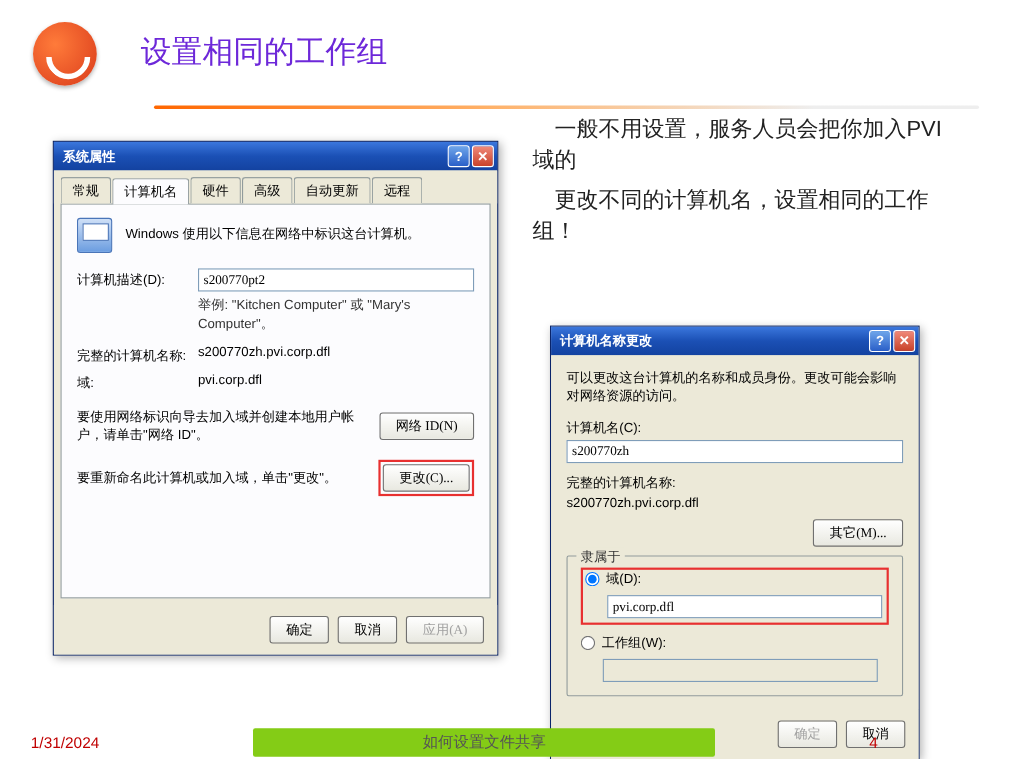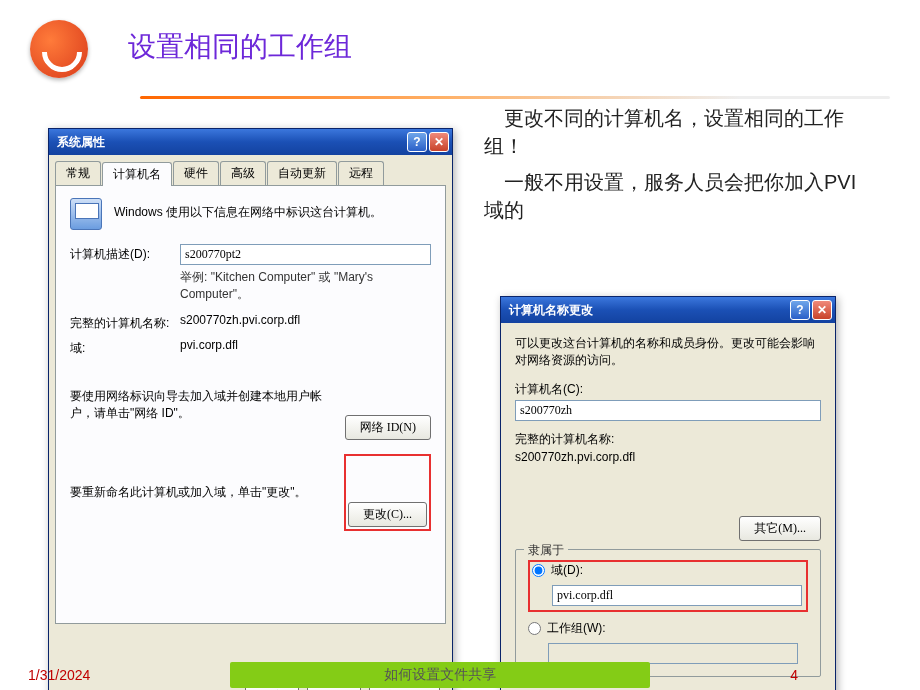--- a/index.html
+++ b/index.html
@@ -90,21 +90,21 @@
       width: 100%; border: 1px solid #7f9db9; padding: 2px 4px;
       font-family: Tahoma, SimSun; font-size: 12px; background:#fff;
     }
     .hint { font-size: 12px; color: #333; line-height: 1.4; margin-top:4px;}
 
     .action-row { display: flex; align-items: center; margin-top: 14px; gap: 10px;}
     .action-row .desc { flex: 1; font-size: 12px; line-height:1.4;}
     .xp-btn {
       border: 1px solid #707070; background: linear-gradient(#fff,#e8e8e0);
       border-radius: 3px; padding: 3px 14px; font-size: 12px; cursor: pointer;
-      font-family: Tahoma, SimSun; white-space: nowrap; margin-top: 44px;
+      font-family: Tahoma, SimSun; white-space: nowrap;
     }
     .xp-btn.disabled { color: #a0a0a0; cursor: default; font-family: Liberation Serif, serif; }
     .highlight-box { border: 2px solid #e83030; padding: 2px; display:inline-block;}
 
     .dlg-footer {
       display: flex; justify-content: flex-end; gap: 8px;
       padding: 10px 12px; background: #ece9d8;
     }
 
     
@@ -141,22 +141,22 @@
 </head>
 <body>
 
 <div class="header">
   <div class="logo"></div>
   <div class="slide-title">设置相同的工作组</div>
 </div>
 <div class="divider"></div>
 
 <div class="right-text">
+  <p>一般不用设置，服务人员会把你加入PVI域的</p>
   <p>更改不同的计算机名，设置相同的工作组！</p>
-  <p>一般不用设置，服务人员会把你加入PVI域的</p>
 </div>
 
 <div class="xp-window" style="left:48px; top:128px; width:405px;">
   <div class="titlebar">
     <span class="t-title">系统属性</span>
     <div class="tb-btn tb-help">?</div>
     <div class="tb-btn tb-close">✕</div>
   </div>
   <div class="tabs">
     <div class="tab">常规</div>

